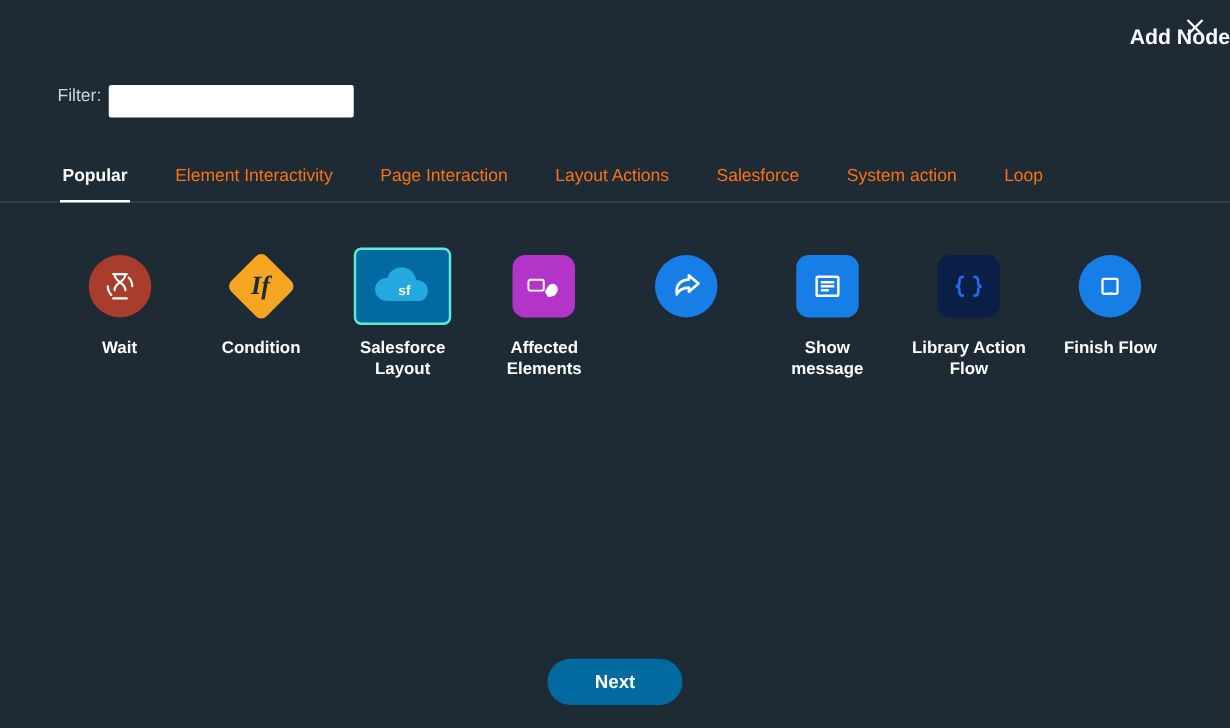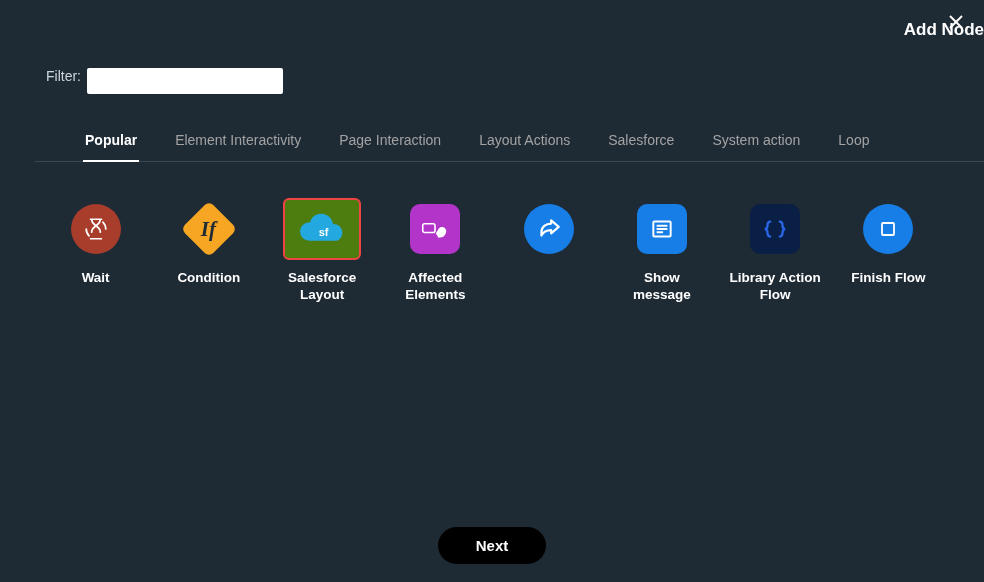--- a/index.html
+++ b/index.html
@@ -53,25 +53,24 @@
     font-size: 13px;
     color: #222;
     outline: none;
   }
   .tabs {
     display: flex;
     align-items: flex-end;
     padding: 0 48px;
     border-bottom: 1px solid #3c4750;
     gap: 34px;
-    margin-left: 35px;
   }
   .tab {
     font-size: 14px;
-    color: #a3a3a3;
+    color: #f97316;
     padding: 10px 2px 12px;
     cursor: pointer;
     border-bottom: 2px solid transparent;
     margin-bottom: -1px;
   }
   .tab.active {
     color: #fff;
     font-weight: 700;
     border-bottom-color: #fff;
   }
@@ -90,22 +89,22 @@
   }
   .node-icon-wrap {
     width: 78px;
     height: 62px;
     display: flex;
     align-items: center;
     justify-content: center;
     border-radius: 6px;
   }
   .node.selected .node-icon-wrap {
-    background: #4d7c0f;
-    border: 2px solid #ef4444;
+    background: #0369a1;
+    border: 2px solid #5eead4;
   }
   .node-label {
     margin-top: 10px;
     font-size: 13.5px;
     font-weight: 700;
     text-align: center;
     line-height: 1.25;
     max-width: 100px;
   }
   .round {
@@ -124,21 +123,21 @@
   }
   .diamond > span { transform: rotate(-45deg); font-weight:700; font-family: Georgia, serif; font-size: 21px; color:#1e2a34; font-style: italic; }
   .footer {
     position: absolute;
     bottom: 18px;
     left: 0; right: 0;
     display: flex;
     justify-content: center;
   }
   .next-btn {
-    background: #000000;
+    background: #0369a1;
     color: #fff;
     border: none;
     border-radius: 22px;
     padding: 10px 38px;
     font-size: 15px;
     font-weight: 600;
     cursor: pointer;
   }
 </style>
 </head>

